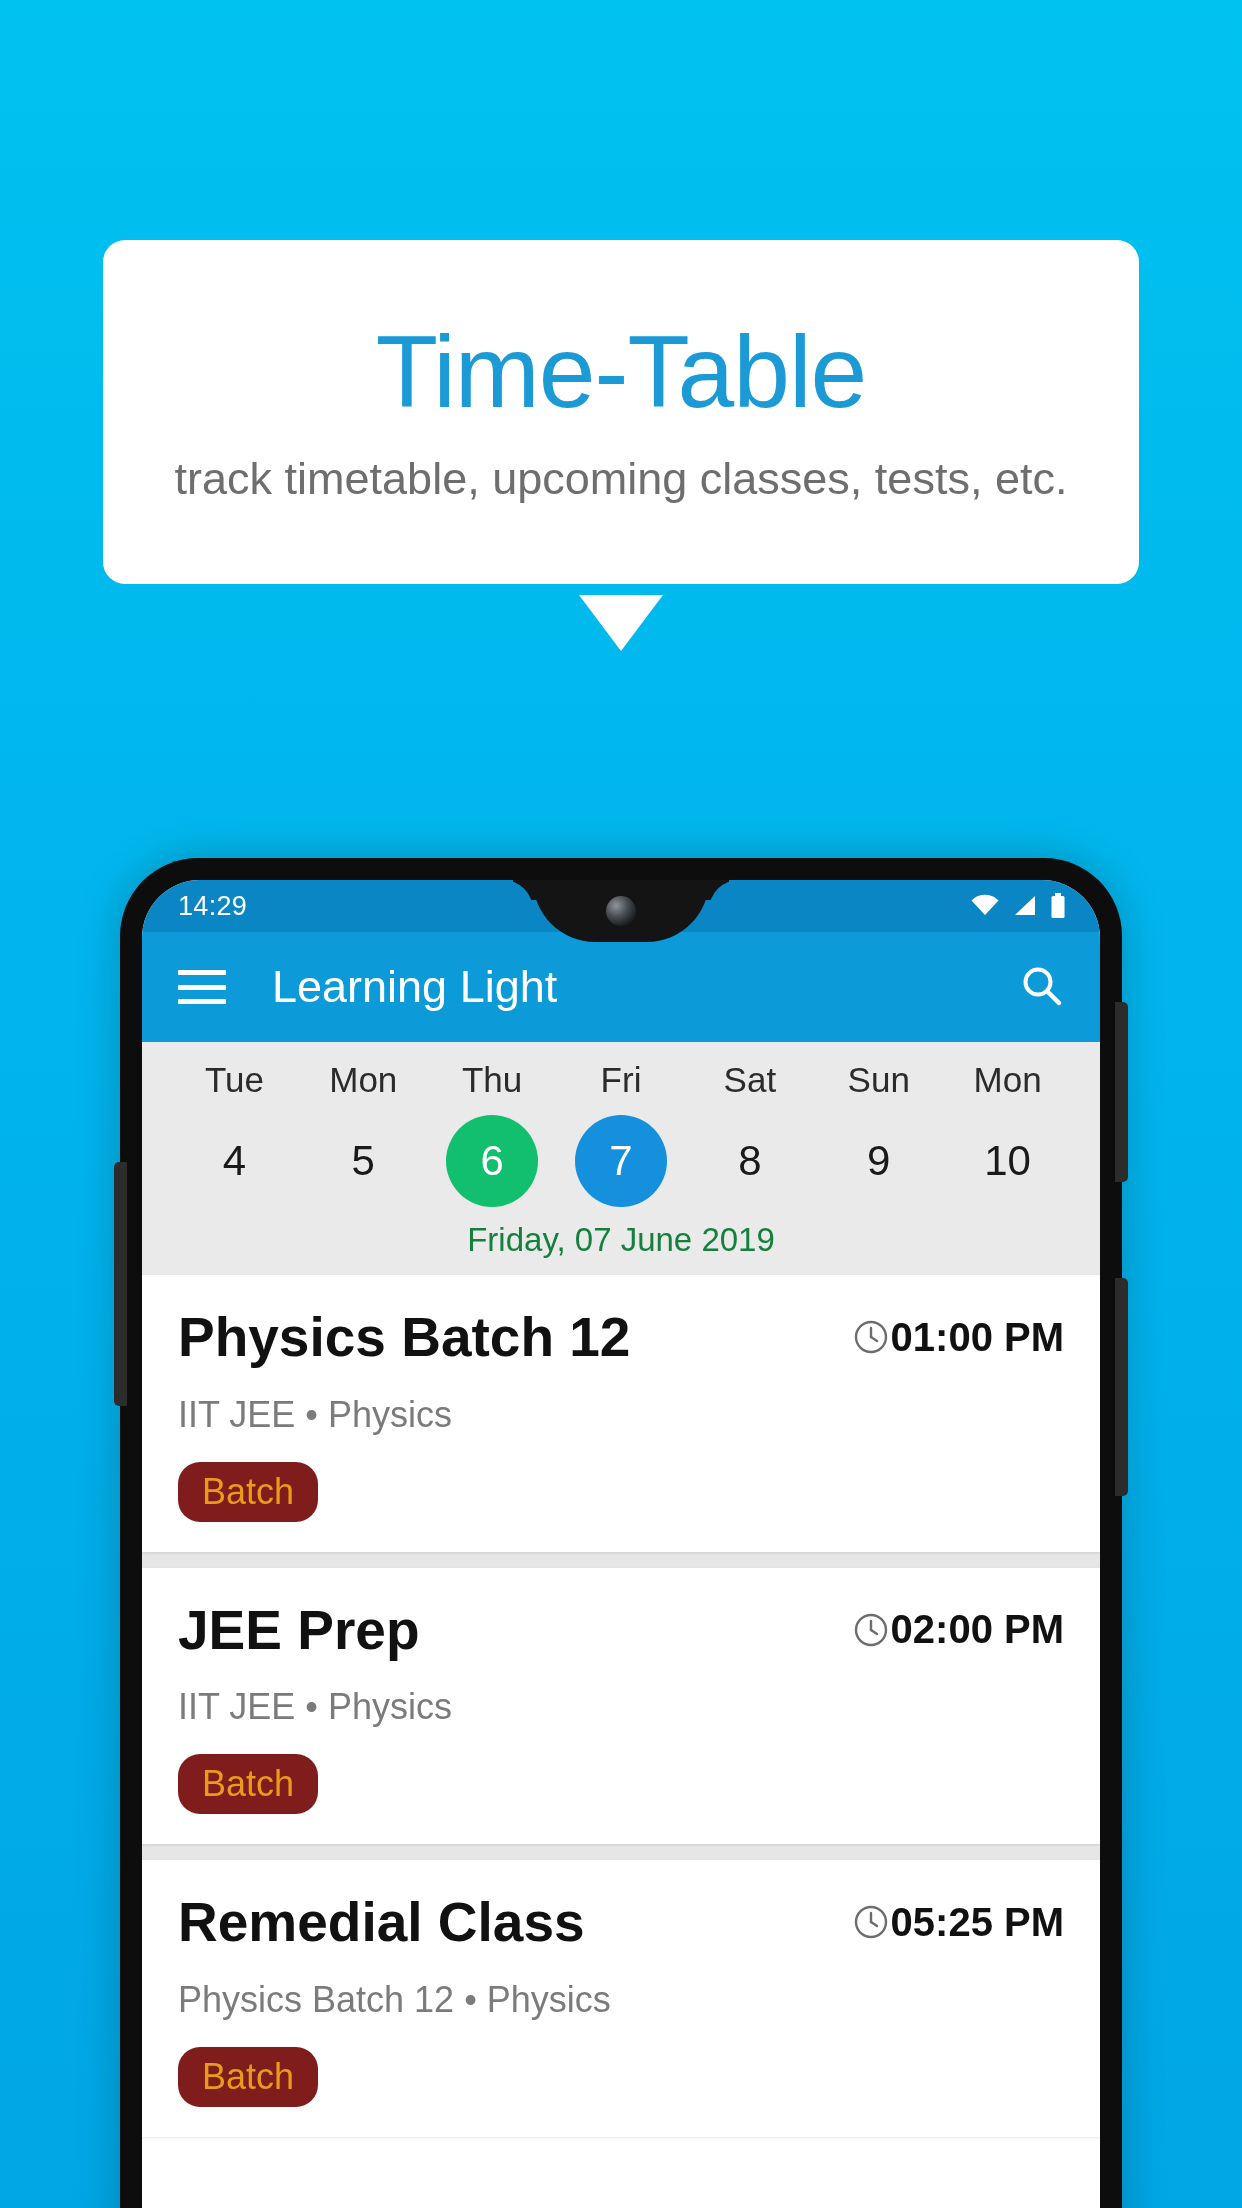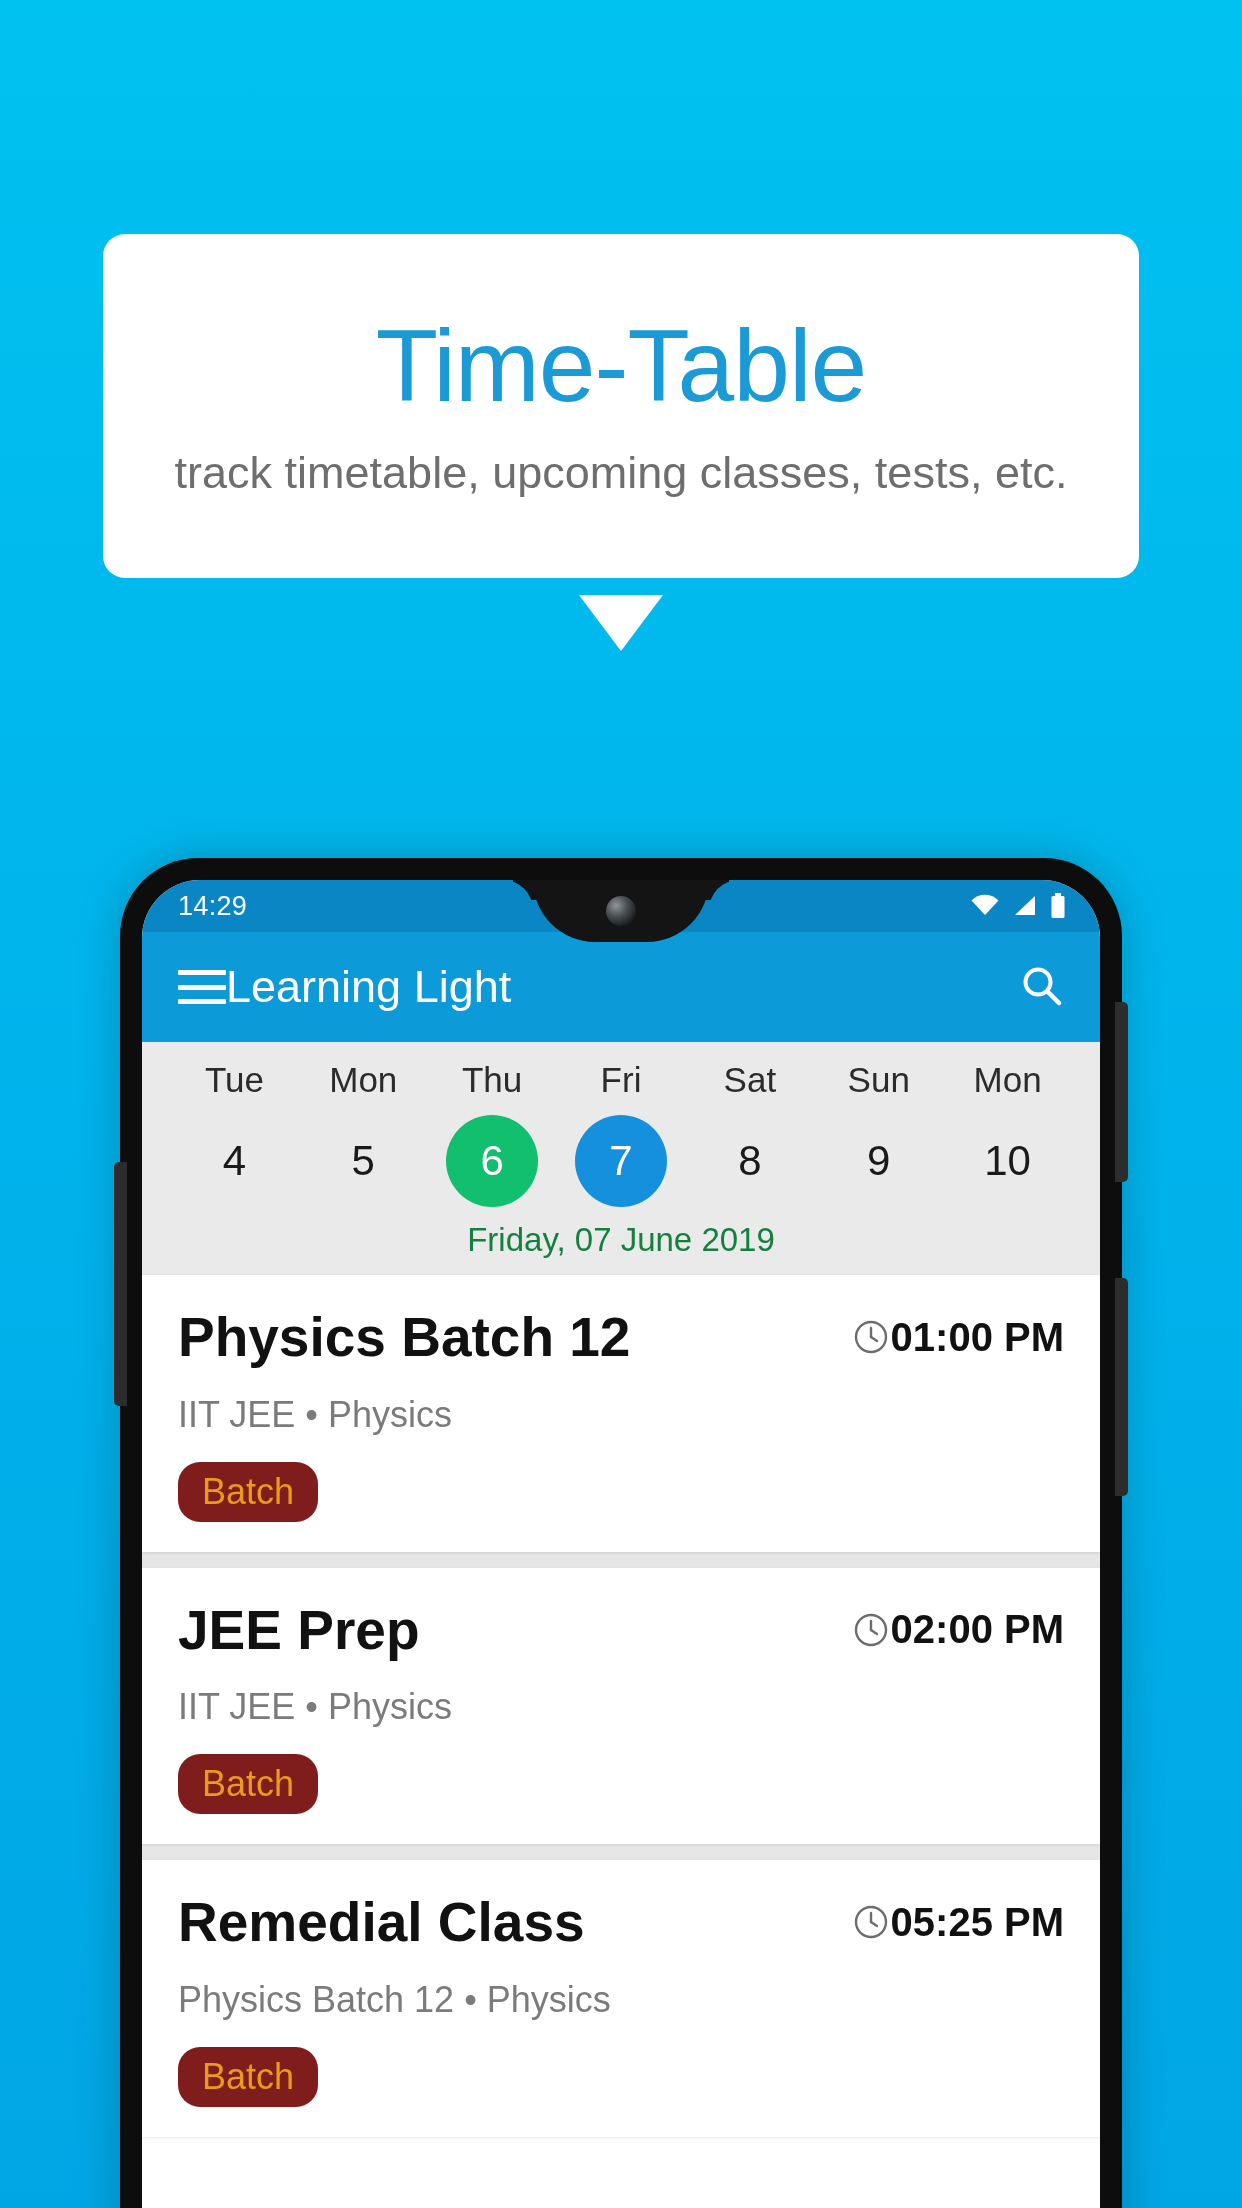--- a/index.html
+++ b/index.html
@@ -12,21 +12,21 @@
     overflow: hidden;
     font-family: "Liberation Sans", sans-serif;
     background: linear-gradient(180deg, #00c2f0 0%, #00b4ec 45%, #00a6e4 100%);
     position: relative;
   }
 
   
   .promo-bubble {
     position: absolute;
     left: 103px;
-    top: 234px;
+    top: 240px;
     width: 1036px;
     height: 344px;
     background: #ffffff;
     border-radius: 22px;
     box-sizing: border-box;
     display: flex;
     flex-direction: column;
     align-items: center;
     justify-content: center;
   }
@@ -172,20 +172,21 @@
     flex: 0 0 auto;
     cursor: pointer;
   }
   .menu-icon i {
     display: block;
     height: 5px;
     background: #ffffff;
     border-radius: 1px;
   }
   .appbar-title {
+    margin-left: 46px;
     color: #ffffff;
     font-size: 45px;
     font-weight: 400;
     flex: 1 1 auto;
     white-space: nowrap;
   }
   .search-icon {
     width: 48px;
     height: 48px;
     flex: 0 0 auto;

